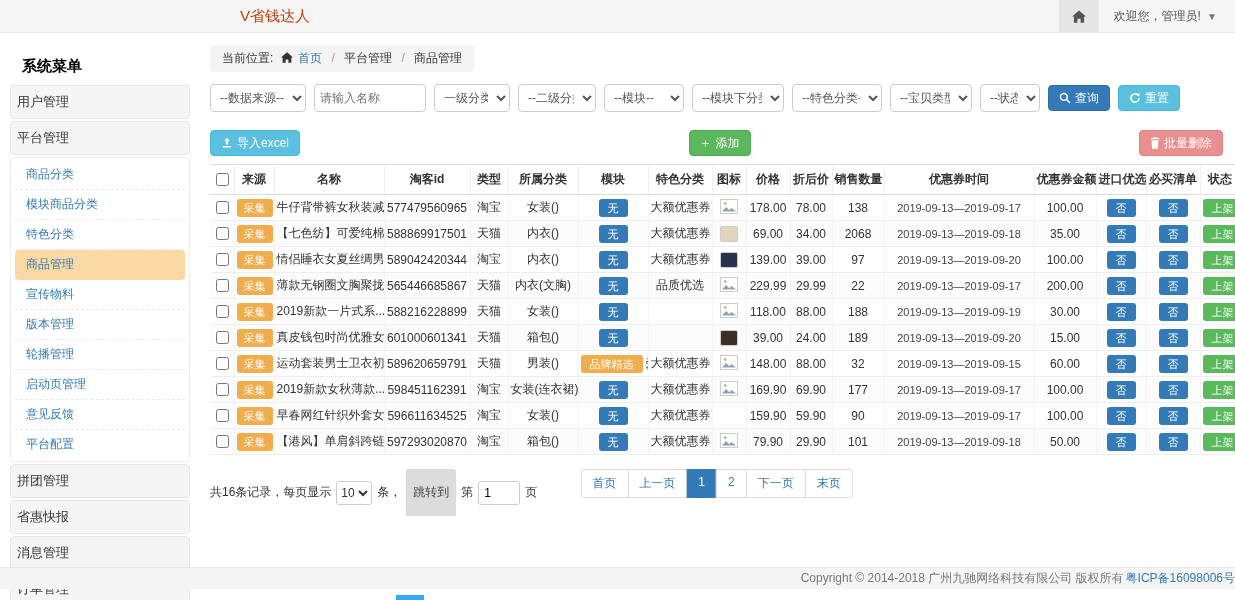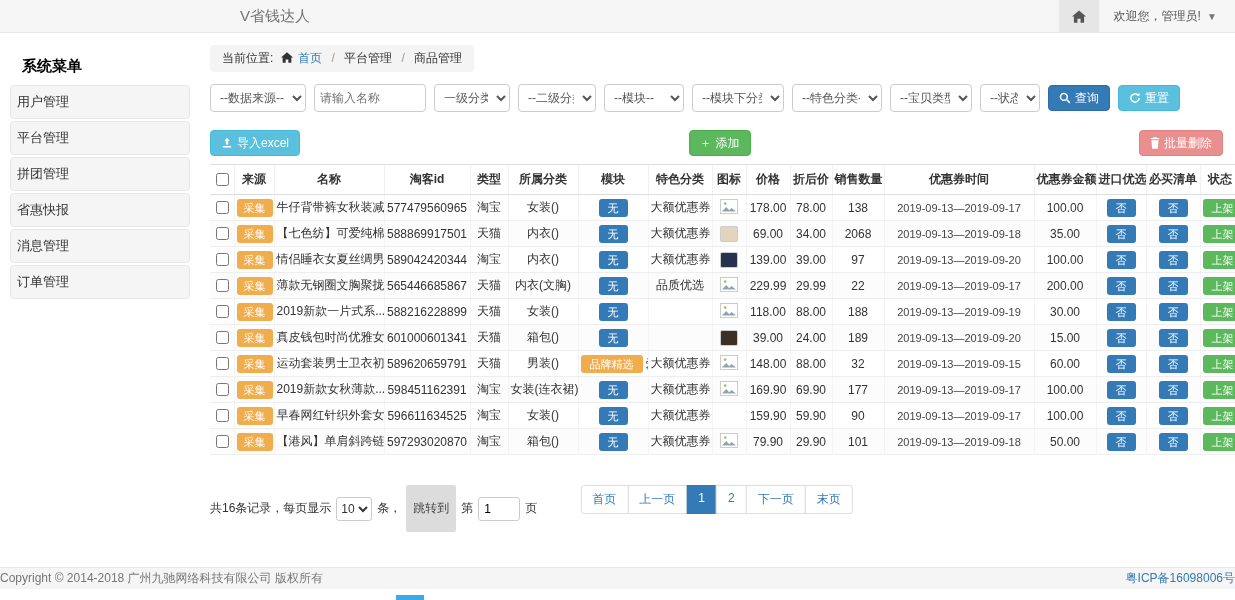--- a/index.html
+++ b/index.html
@@ -5,21 +5,21 @@
   * { box-sizing: border-box; }
   html,body { margin:0; padding:0; }
   body {
     width:1235px; height:600px; overflow:hidden; position:relative;
     font-family:"Liberation Sans","DejaVu Sans",sans-serif;
     font-size:12px; color:#333; background:#fff;
   }
   
   .topbar { height:33px; background:#f6f6f6; border-bottom:1px solid #e7e7e7;
             display:flex; align-items:center; }
-  .brand { margin-left:240px; color:#737373; font-size:15px; }
+  .brand { margin-left:240px; color:#c2410c; font-size:15px; }
   .topbar-right { margin-left:auto; display:flex; align-items:center; height:100%; }
   .home-box { width:40px; height:100%; background:#e6e6e6; display:flex;
               align-items:center; justify-content:center; cursor:pointer; }
   .welcome { padding:0 18px 0 14px; color:#555; cursor:pointer; }
   .welcome .caret { font-size:10px; color:#777; margin-left:3px; }
   
   .sidebar { position:absolute; left:10px; top:50px; width:180px; z-index:1; }
   .sidebar-title { color:#000000; font-size:15px; font-weight:bold; padding:7px 12px 9px; }
   .menu-header { background:#f5f5f5; border:1px solid #e7e7e7; border-radius:4px;
                  padding:7px 6px; margin-bottom:2px; color:#333; font-size:13px; cursor:pointer; }
@@ -66,38 +66,38 @@
   .badge { display:inline-block; padding:3px 7px; border-radius:3px; color:#fff;
            font-size:11px; line-height:1.1; }
   .b-orange { background:#f0ad4e; }
   .b-blue   { background:#337ab7; }
   .b-green  { background:#5cb85c; }
   .btn-like { cursor:pointer; padding:3px 9px; }
   .mtext { margin-left:3px; color:#333; }
   .thumb { display:inline-block; width:18px; height:16px; border:1px solid #ccc;
            vertical-align:middle; border-radius:2px; }
   
-  .pager-row { position:relative; margin-top:30px; height:30px; }
+  .pager-row { position:relative; margin-top:14px; height:30px; }
   .pager-left { display:flex; align-items:center; gap:5px; color:#333; }
   .pp-select { height:24px; border:1px solid #ccc; border-radius:3px; font-size:12px;
                color:#333; background:#fff; font-family:inherit; }
   .jump-btn { background:#dcdcdc; color:#444; padding:15px 7px; border-radius:2px; cursor:pointer; }
   .jump-input { width:42px; height:24px; border:1px solid #ccc; border-radius:3px;
                 padding:2px 5px; font-size:12px; font-family:inherit; }
   .pager-nav { position:absolute; left:50%; top:0; transform:translateX(-50%);
                display:flex; }
   .page-btn { border:1px solid #ddd; background:#fff; color:#337ab7; padding:5px 11px;
               margin-left:-1px; cursor:pointer; font-size:12px; }
   .page-btn:first-child { border-radius:3px 0 0 3px; margin-left:0; }
   .page-btn:last-child { border-radius:0 3px 3px 0; }
   .page-btn.active { background:#337ab7; border-color:#337ab7; color:#fff; }
   
   .footer { position:absolute; left:0; right:0; top:567px; height:22px; background:#f5f5f5;
             border-top:1px solid #e7e7e7; display:flex; align-items:center;
-            justify-content:space-between; color:#777; z-index:5; }
+            justify-content:flex-end; color:#777; z-index:5; }
   .footer a { color:#337ab7; text-decoration:none; margin-left:2px; cursor:pointer; }
   .bottom-strip { position:absolute; left:396px; top:595px; width:28px; height:5px;
                   background:#3aa9e9; z-index:6; }
 </style>
 </head>
 <body>
 
 <header class="topbar">
   <div class="brand">V省钱达人</div>
   <div class="topbar-right">
@@ -111,20 +111,32 @@
       <span class="caret">▼</span>
     </div>
   </div>
 </header>
 
 <aside class="sidebar">
   <div class="sidebar-title">系统菜单</div>
   <div id="menu">
       <div class="menu-header">用户管理</div>
       <div class="menu-header">平台管理</div>
+      <div class="submenu">
+        <div class="submenu-item">商品分类</div>
+        <div class="submenu-item">模块商品分类</div>
+        <div class="submenu-item">特色分类</div>
+        <div class="submenu-item active">商品管理</div>
+        <div class="submenu-item">宣传物料</div>
+        <div class="submenu-item">版本管理</div>
+        <div class="submenu-item">轮播管理</div>
+        <div class="submenu-item">启动页管理</div>
+        <div class="submenu-item">意见反馈</div>
+        <div class="submenu-item">平台配置</div>
+      </div>
       <div class="menu-header">拼团管理</div>
       <div class="menu-header">省惠快报</div>
       <div class="menu-header">消息管理</div>
       <div class="menu-header">订单管理</div>
     </div>
 </aside>
 
 <main class="content">
   <div class="breadcrumb">
     <span>当前位置:</span>

